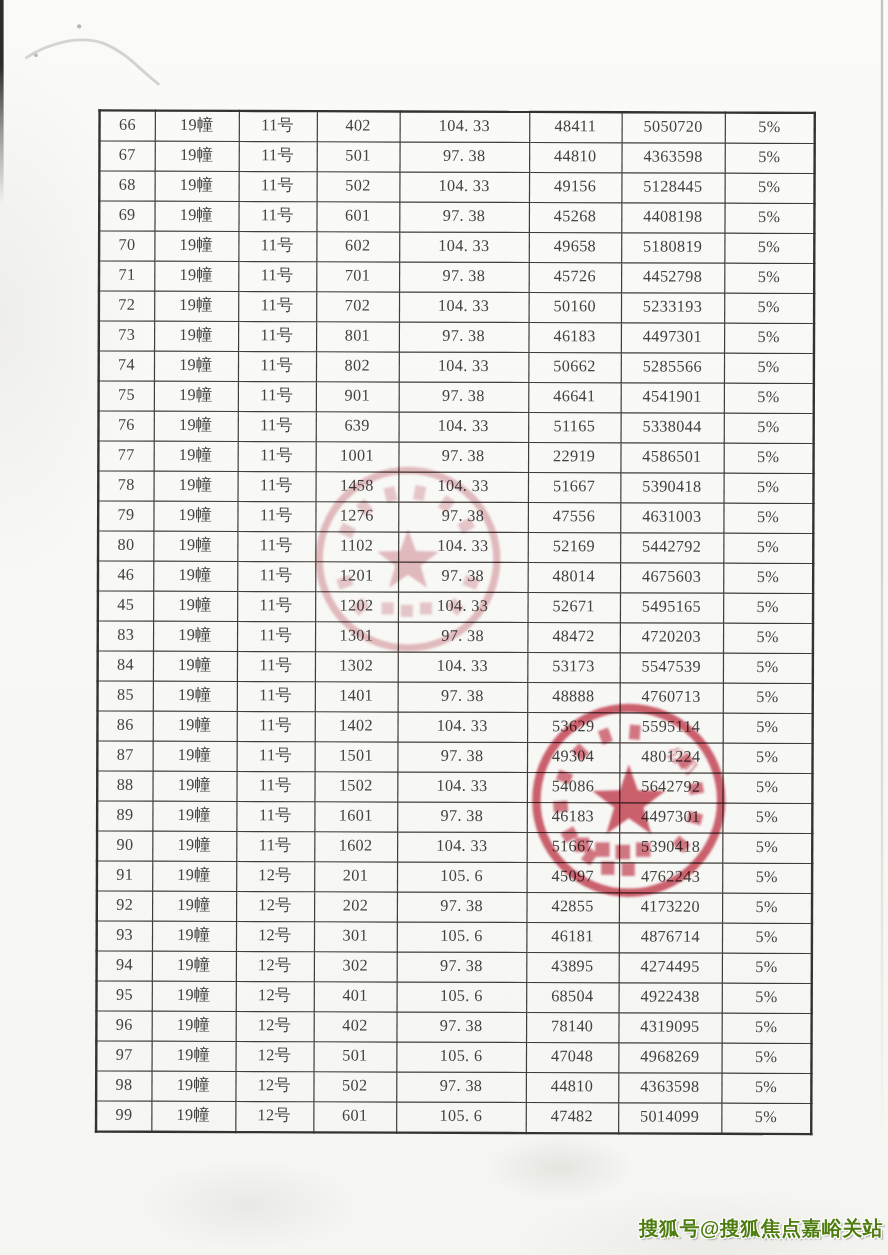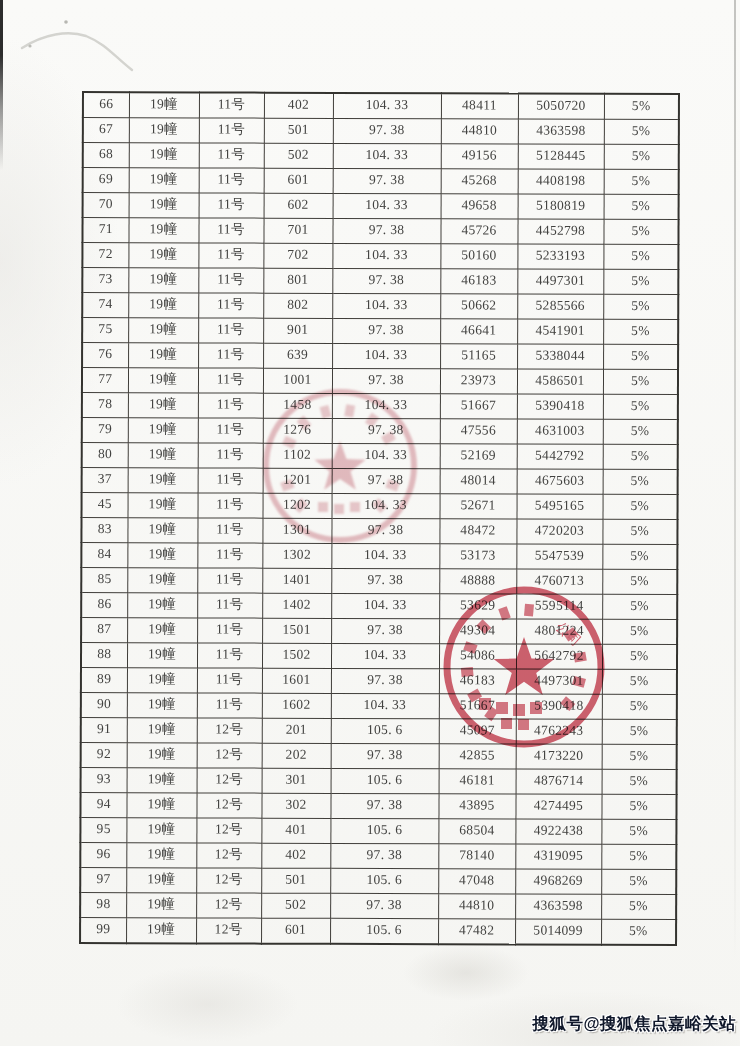--- a/index.html
+++ b/index.html
@@ -44,21 +44,21 @@
   
   .stamp{position:absolute;mix-blend-mode:multiply;pointer-events:none;}
   .stamp1{left:250px;top:376px;width:180px;height:180px;opacity:.5;}
   .stamp2{left:429px;top:572px;width:190px;height:190px;opacity:.8;}
 
   
   .watermark{
     position:absolute;right:4px;bottom:11px;
     font-family:"Liberation Sans", sans-serif;
     font-weight:bold;font-size:16.5px;letter-spacing:.5px;
-    color:#0f172a;
+    color:#4d7c0f;
     text-shadow:
       -1px -1px 0 #ffffff, 1px -1px 0 #ffffff,
       -1px 1px 0 #ffffff, 1px 1px 0 #ffffff,
       2px 2px 1px rgba(125,122,115,.55);
   }
 </style>
 </head>
 <body>
 
 <div class="page">
@@ -194,21 +194,21 @@
             <td>51165</td>
             <td>5338044</td>
             <td>5%</td>
           </tr>
           <tr>
             <td>77</td>
             <td>19幢</td>
             <td>11号</td>
             <td>1001</td>
             <td>97. 38</td>
-            <td>23973</td>
+            <td>22919</td>
             <td>4586501</td>
             <td>5%</td>
           </tr>
           <tr>
             <td>78</td>
             <td>19幢</td>
             <td>11号</td>
             <td>1458</td>
             <td>104. 33</td>
             <td>51667</td>
@@ -229,21 +229,21 @@
             <td>80</td>
             <td>19幢</td>
             <td>11号</td>
             <td>1102</td>
             <td>104. 33</td>
             <td>52169</td>
             <td>5442792</td>
             <td>5%</td>
           </tr>
           <tr>
-            <td>37</td>
+            <td>46</td>
             <td>19幢</td>
             <td>11号</td>
             <td>1201</td>
             <td>97. 38</td>
             <td>48014</td>
             <td>4675603</td>
             <td>5%</td>
           </tr>
           <tr>
             <td>45</td>

